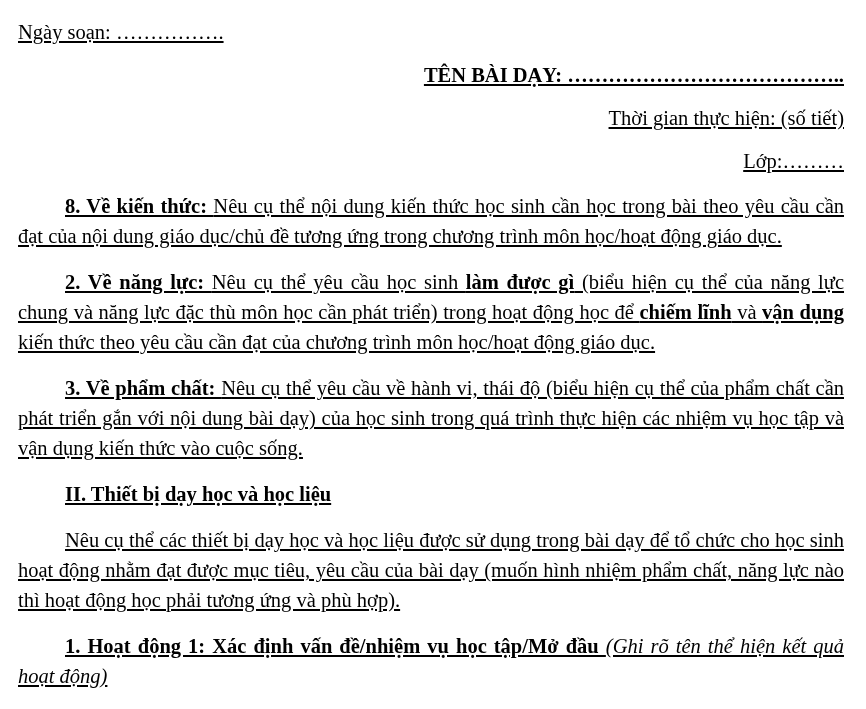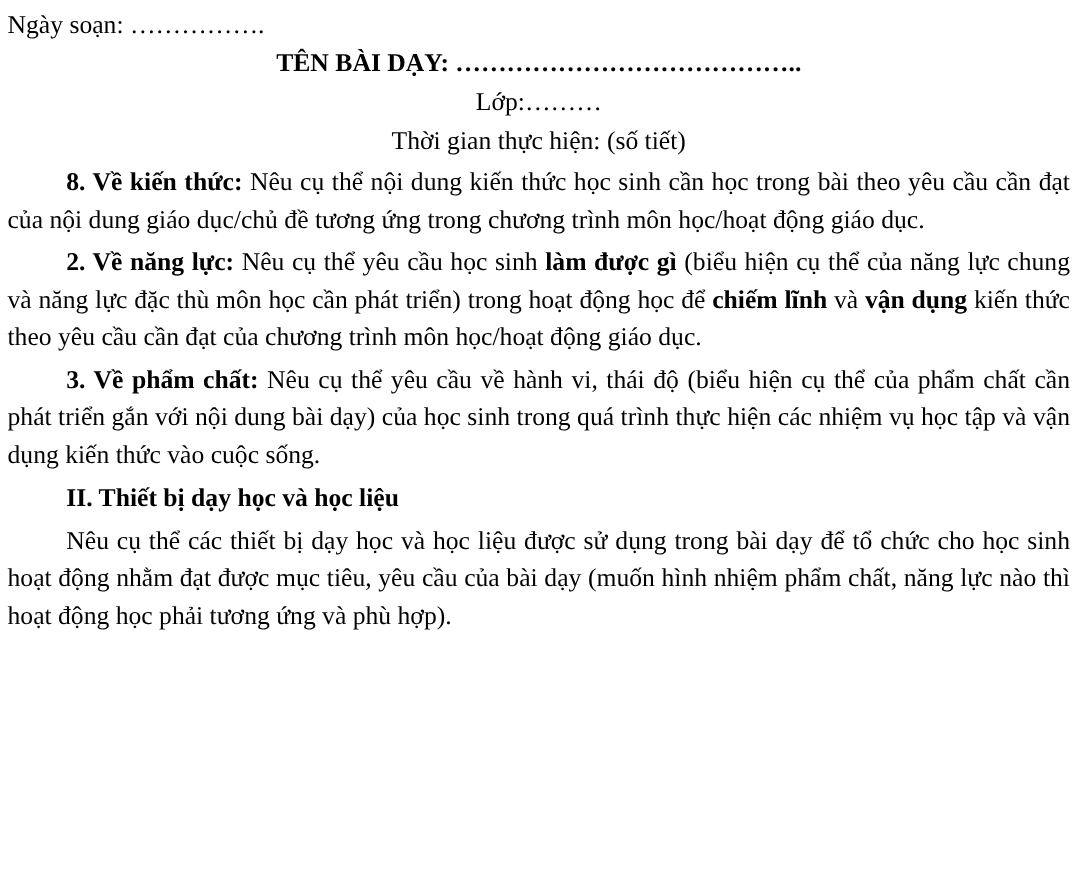--- a/index.html
+++ b/index.html
@@ -13,22 +13,22 @@
     height: 709px;
     box-sizing: border-box;
     background: #ffffff;
     color: #000000;
     font-family: "Liberation Serif", "DejaVu Serif", serif;
     font-size: 20.5px;
     line-height: 27px;
     padding: 3px 6px 0 2px;
     overflow: hidden;
   }
-  p { margin: 4px; }
-  .center { text-align: center; }
+  p { margin: 16px; text-decoration: underline; }
+  .center { text-align: right; }
   .title { font-weight: bold; }
   .heading {
     font-weight: bold;
     text-indent: 47px;
     line-height: 30px;
     margin-top: 5px;
   }
   .gap-top { margin-top: 49px; }
   .para {
     text-align: justify;
@@ -41,30 +41,31 @@
 </style>
 </head>
 <body>
 
 <div class="page">
 
   <p class="date-line">Ngày soạn: …………….</p>
 
   <p class="center title">TÊN BÀI DẠY: …………………………………..</p>
 
+  <p class="center">Thời gian thực hiện: (số tiết)</p>
+
   <p class="center">Lớp:………</p>
-
-  <p class="center">Thời gian thực hiện: (số tiết)</p>
 
 
   <p class="para"><span class="b">8. Về kiến thức: </span><span>Nêu cụ thể nội dung kiến thức học sinh cần học trong bài theo yêu cầu cần đạt của nội dung giáo dục/chủ đề tương ứng trong chương trình môn học/hoạt động giáo dục.</span></p>
 
   <p class="para"><span class="b">2. Về năng lực: </span><span>Nêu cụ thể yêu cầu học sinh </span><span class="b">làm được gì</span><span> (biểu hiện cụ thể của năng lực chung và năng lực đặc thù môn học cần phát triển) trong hoạt động học để </span><span class="b">chiếm lĩnh</span><span> và </span><span class="b">vận dụng</span><span> kiến thức theo yêu cầu cần đạt của chương trình môn học/hoạt động giáo dục.</span></p>
 
   <p class="para"><span class="b">3. Về phẩm chất: </span><span>Nêu cụ thể yêu cầu về hành vi, thái độ (biểu hiện cụ thể của phẩm chất cần phát triển gắn với nội dung bài dạy) của học sinh trong quá trình thực hiện các nhiệm vụ học tập và vận dụng kiến thức vào cuộc sống.</span></p>
 
   <p class="heading">II. Thiết bị dạy học và học liệu</p>
 
   <p class="para">Nêu cụ thể các thiết bị dạy học và học liệu được sử dụng trong bài dạy để tổ chức cho học sinh hoạt động nhằm đạt được mục tiêu, yêu cầu của bài dạy (muốn hình nhiệm phẩm chất, năng lực nào thì hoạt động học phải tương ứng và phù hợp).</p>
 
 
+  <p class="para"><span class="b">1. Hoạt động 1: Xác định vấn đề/nhiệm vụ học tập/Mở đầu </span><span class="i">(Ghi rõ tên thể hiện kết quả hoạt động)</span></p>
 
 </div>
 
 </body></html>

